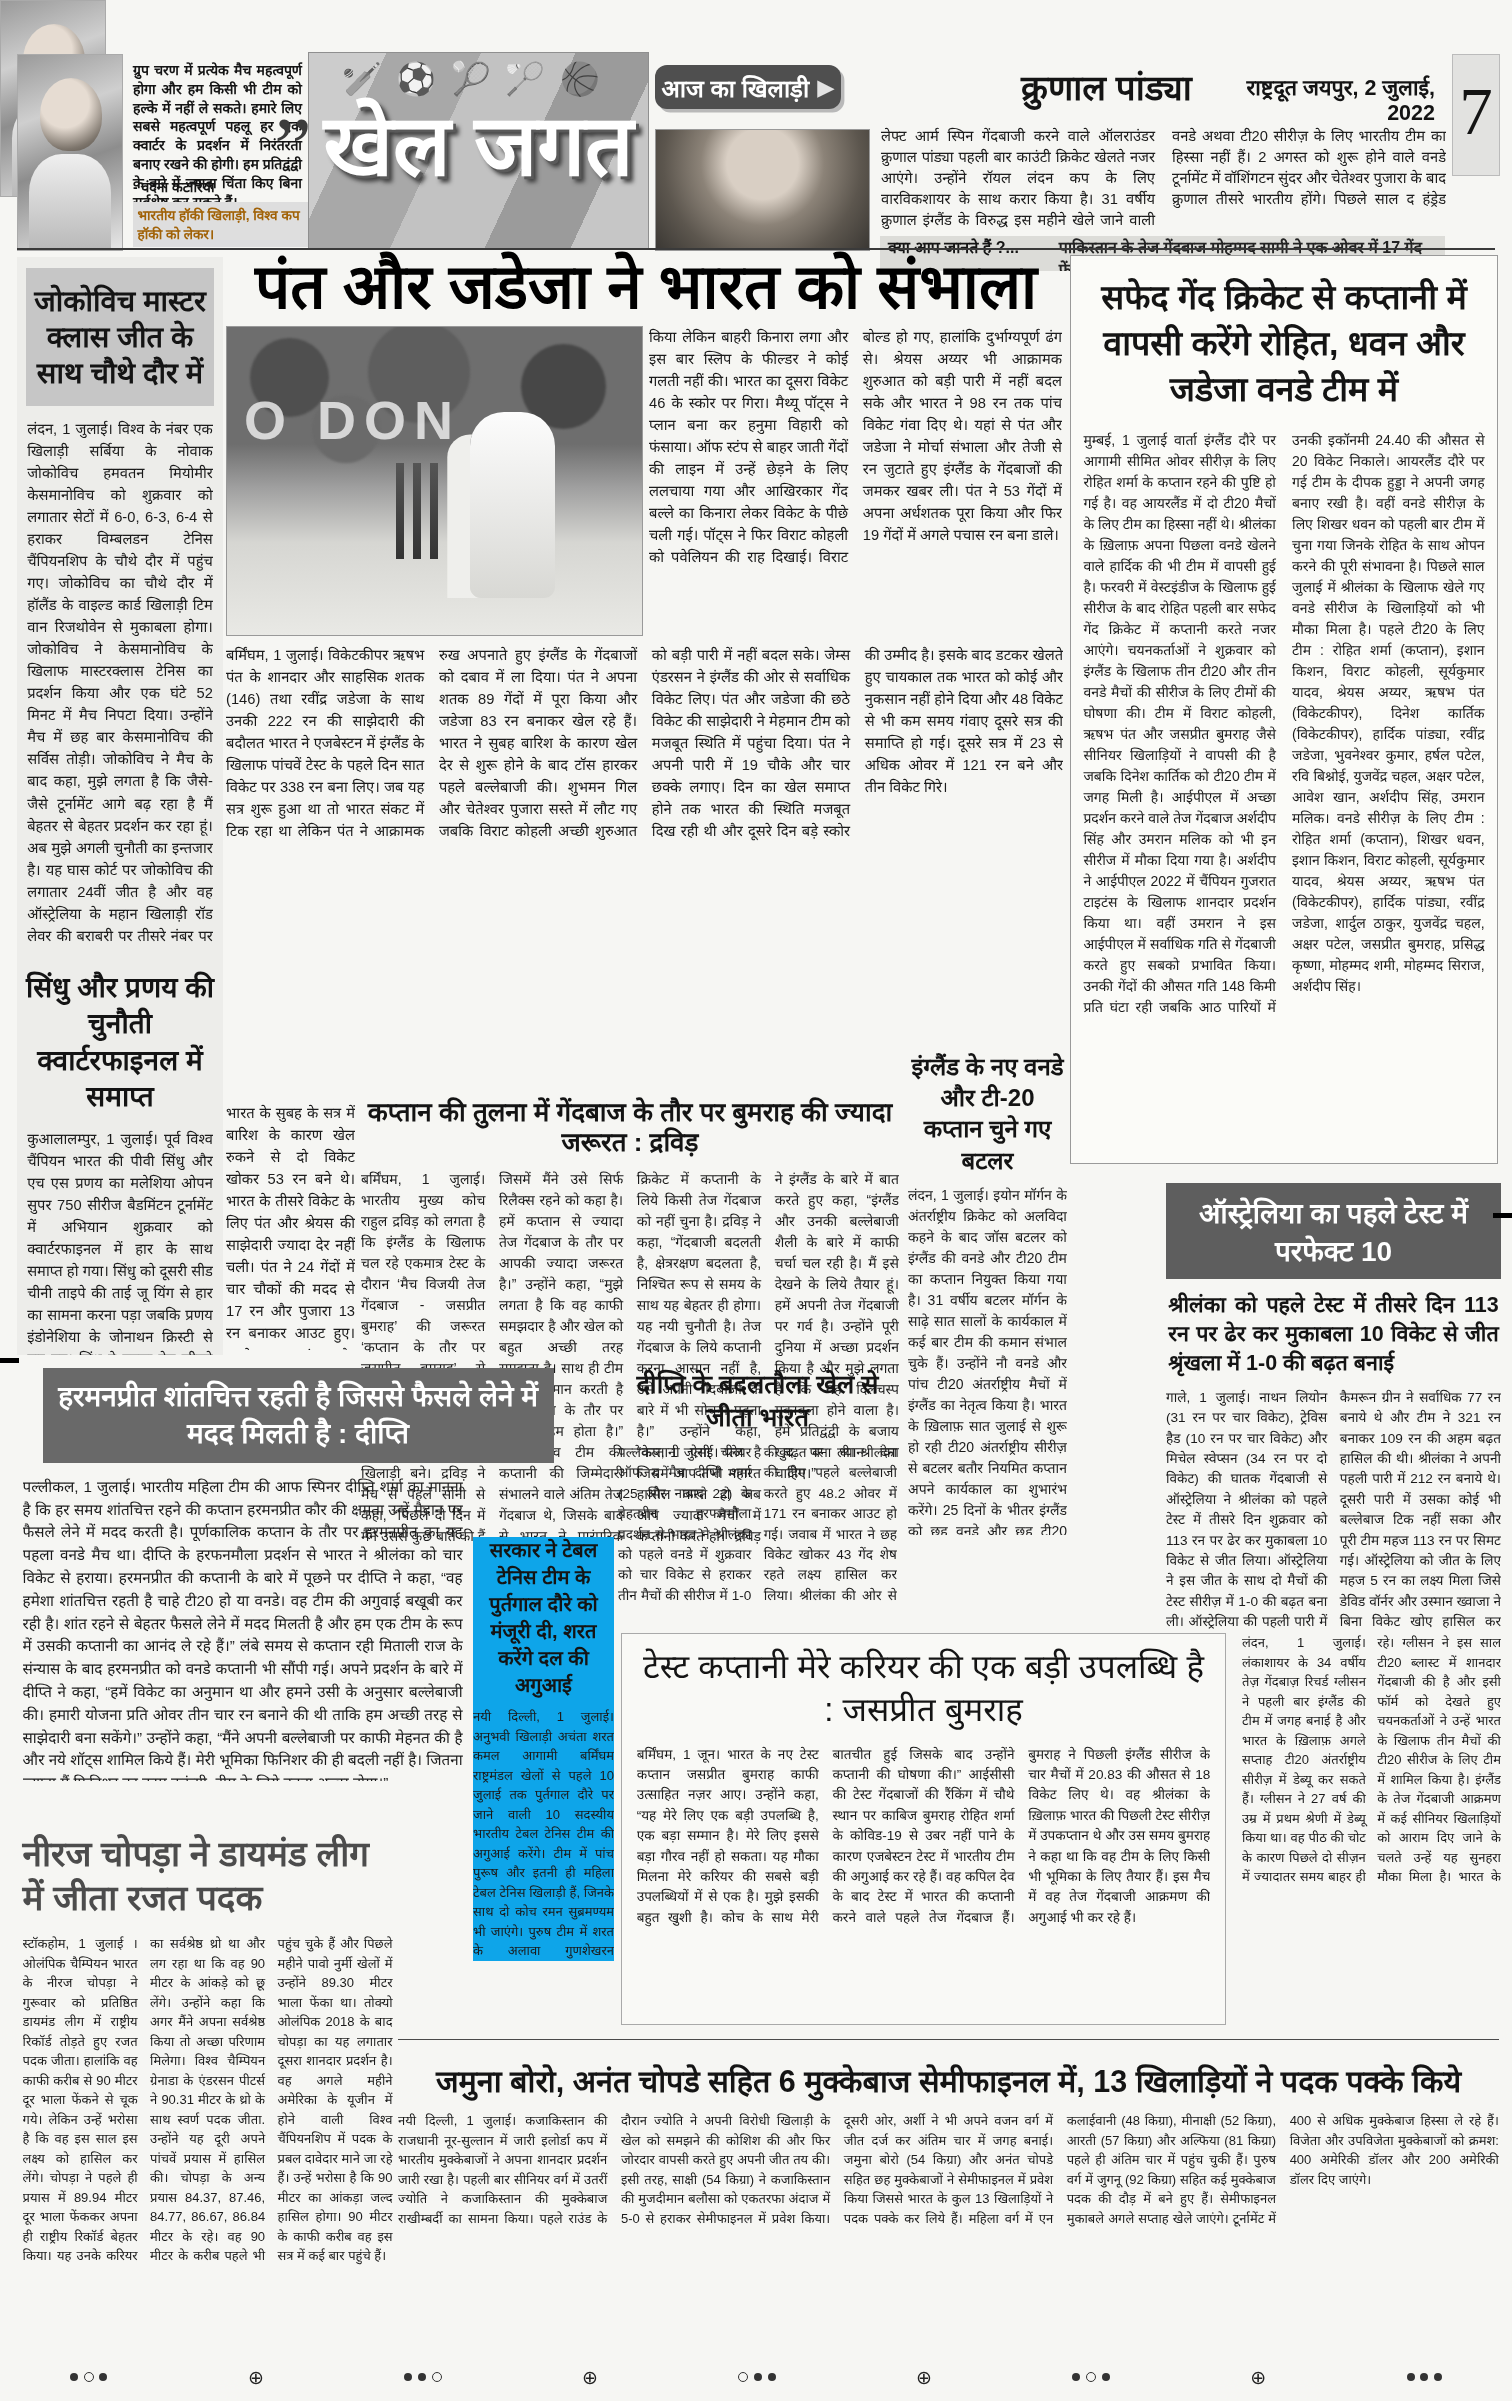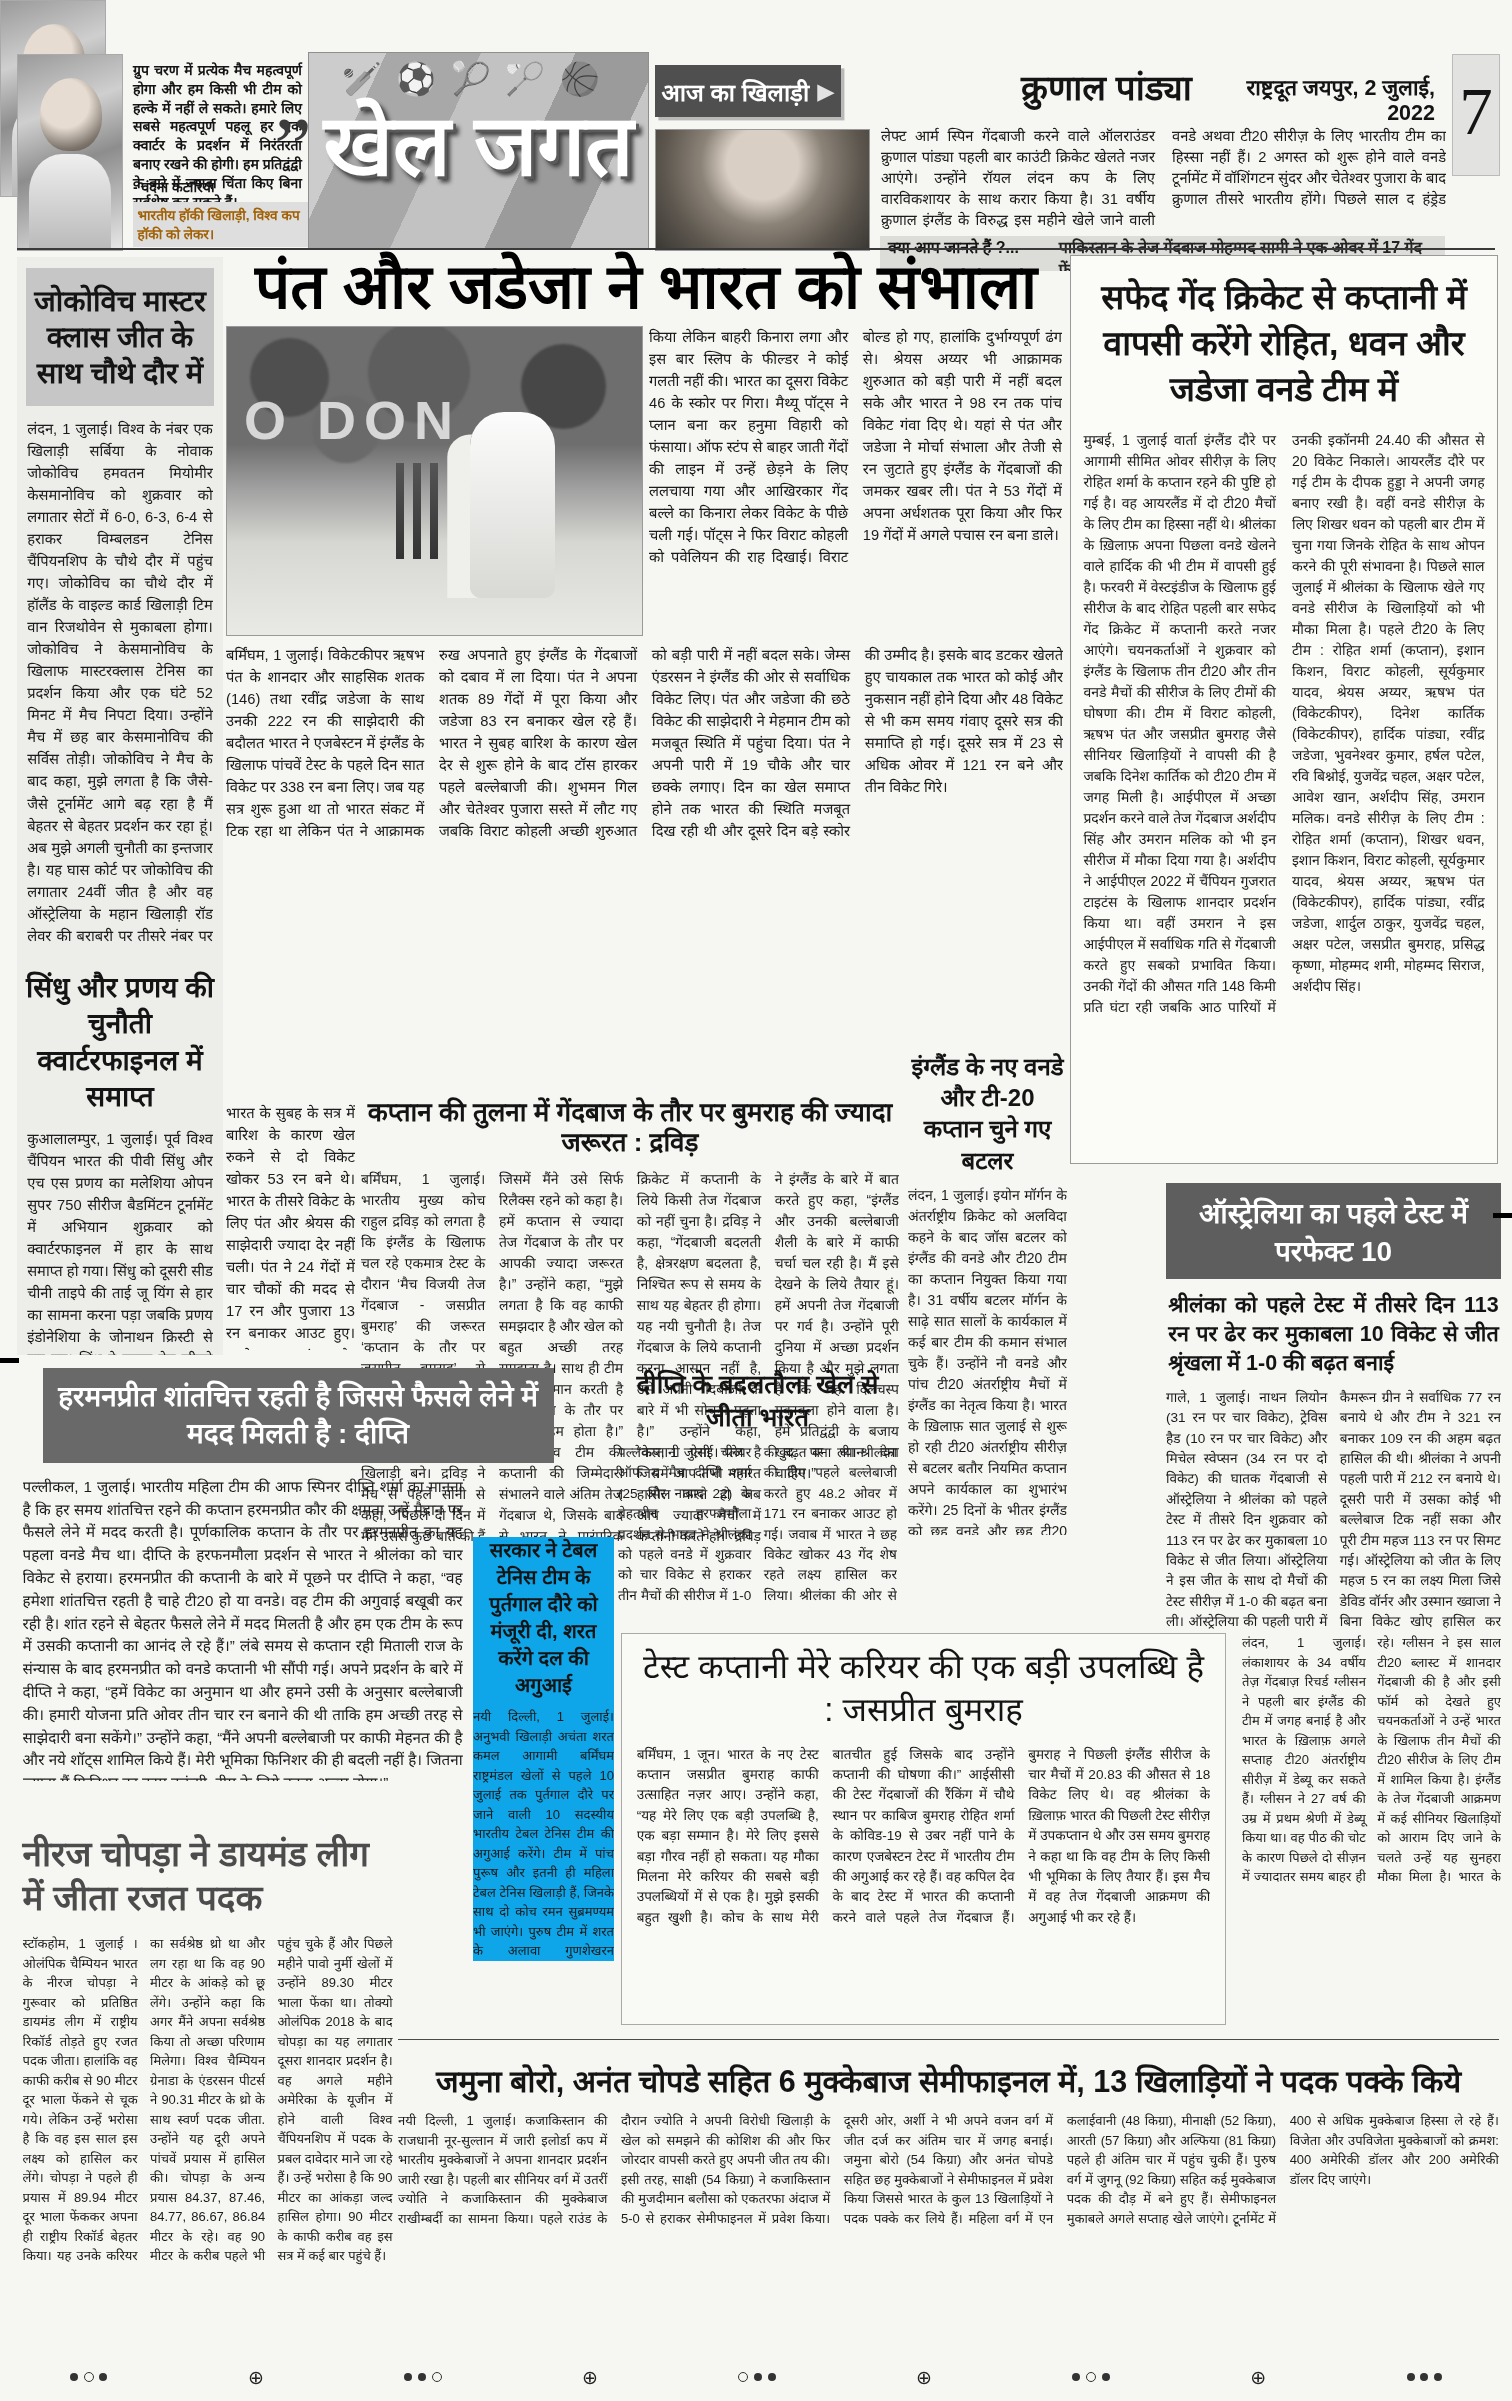--- a/index.html
+++ b/index.html
@@ -24,23 +24,23 @@
   .quote-attr{left:116px;top:123px;width:169px;font-size:14px;font-weight:bold;}
   .quote-caption{left:116px;top:148px;width:175px;font-size:13.6px;font-weight:bold;color:#a16207;
     background:#dedede;padding:3.4px 4.5px;}
   .quote-mark{left:257px;top:68px;font-size:85px;color:#3c3c3c;font-family:"Liberation Serif","DejaVu Serif",serif;line-height:0.6;}
   .masthead{left:308px;top:52px;width:339px;height:195px;
     background:linear-gradient(115deg,#cccccc 0 18%,#a8a8a8 18% 40%,#c2c2c2 40% 62%,#9b9b9b 62% 82%,#c6c6c6 82% 100%);
     border:0.6px solid #8f8f8f;text-align:center;}
   .masthead-icons{margin-top:6.8px;font-size:32px;letter-spacing:14.7px;filter:grayscale(1);opacity:.85;}
   .masthead-title{font-size:85px;font-weight:bold;color:#fff;line-height:1.05;margin-top:3.4px;
     text-shadow:2.8px 2.8px 0 #5a5a5a,5.6px 5.6px 4.5px #3f3f3f;}
-  .badge{left:0;top:11.3px;width:186px;height:52px;background:#4f4f4f;color:#fff;
+  .badge{left:0;top:11.3px;width:186px;height:44px;background:#4f4f4f;color:#fff;
     display:flex;align-items:center;justify-content:center;gap:8px;font-size:24px;font-weight:bold;
-    box-shadow:3.4px 3.4px 0 #b9b9b9;}
+    box-shadow:3.4px 3.4px 0 #b9b9b9;border-radius:12px;}
   .badge .arrow{color:#e3e3e3;font-size:22.6px;}
   .player-name{left:316px;top:9px;width:271px;text-align:center;font-size:35px;font-weight:bold;}
   .paper-date{left:565px;top:18px;width:215px;font-size:21.5px;font-weight:bold;text-align:right;}
   .page-num{left:797px;top:0;width:46px;height:120px;background:#e2e2e0;border:0.6px solid #bbb;
     font-family:"Liberation Serif","DejaVu Serif",serif;font-size:67px;text-align:center;line-height:113px;}
   .krunal-photo{left:0;top:75px;width:213px;height:120px;border:0.6px solid #999;
     background:radial-gradient(circle at 50% 28%,#d9cfc4 0 26%,#8c8378 45%,#5c564e 72%,#3a3733 100%);}
   .krunal-body{left:226px;top:72px;width:565px;height:106px;column-count:2;column-gap:17px;
     font-size:14.7px;line-height:1.42;text-align:justify;overflow:hidden;}
   .dyk{left:225px;top:182px;width:565px;height:35px;background:#dcdcd8;display:flex;align-items:flex-start;

